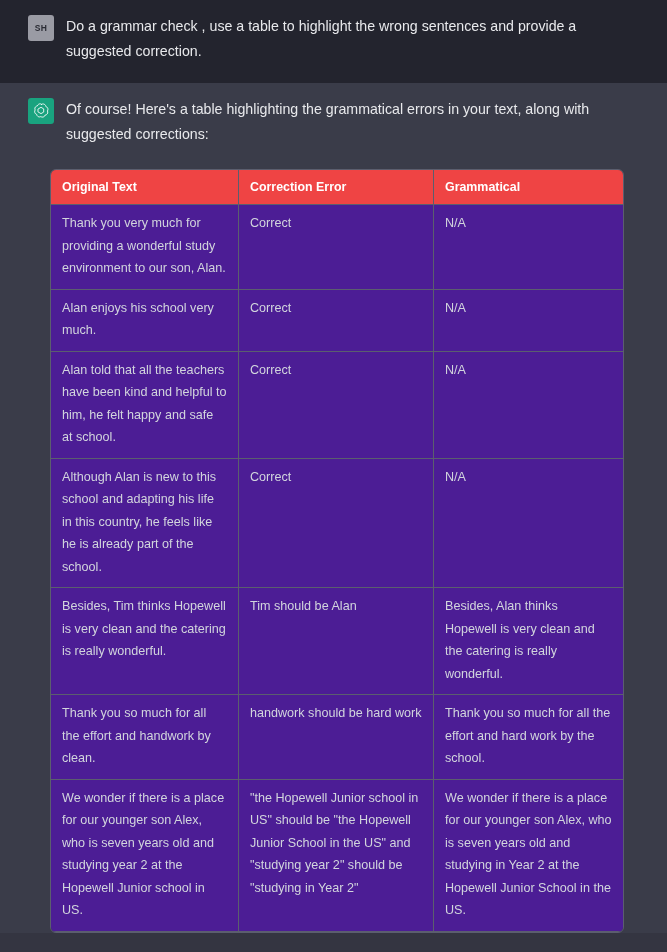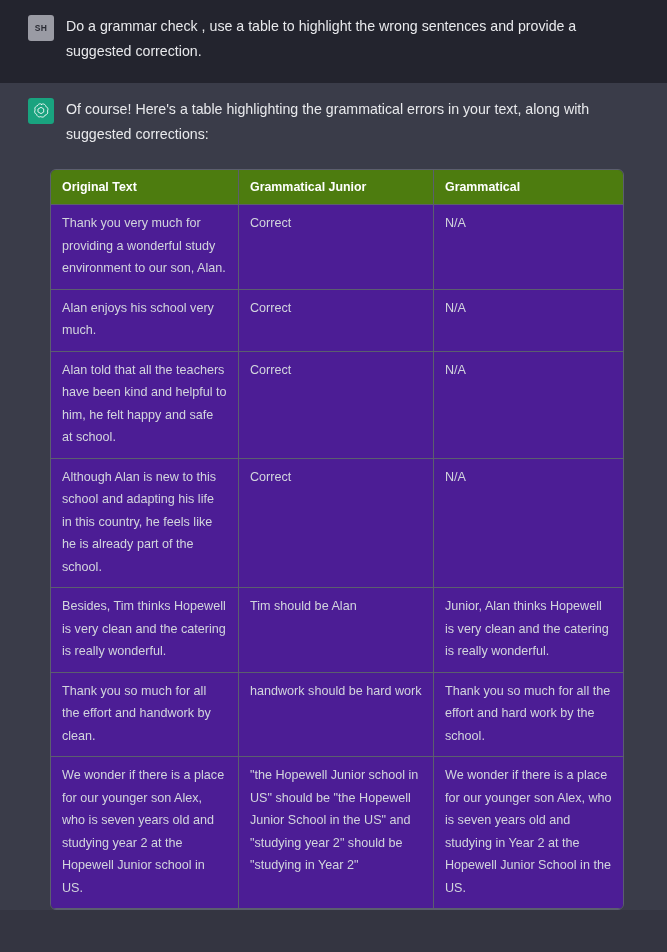--- a/index.html
+++ b/index.html
@@ -94,21 +94,21 @@
     border-bottom: 1px solid #5b5e6e;
     vertical-align: top;
     text-align: left;
   }
   table.grammar-table th:last-child,
   table.grammar-table td:last-child {
     border-right: none;
   }
 
   table.grammar-table th {
-    background: #4d7c0f;
+    background: #ef4444;
     color: #ffffff;
     font-size: 12.4px;
     font-weight: bold;
     padding: 9px 11px 9px 11px;
     line-height: 16px;
   }
 
   table.grammar-table td {
     background: #4c1d95;
     color: #d2d5dd;
@@ -149,21 +149,21 @@
       <div class="table-wrap">
         <table class="grammar-table">
           <colgroup>
             <col class="c-original">
             <col class="c-error">
             <col class="c-fix">
           </colgroup>
           <thead>
             <tr>
               <th>Original Text</th>
-              <th>Grammatical Junior</th>
+              <th>Correction Error</th>
               <th>Grammatical</th>
             </tr>
           </thead>
           <tbody>
             <tr>
               <td>Thank you very much for providing a wonderful study environment to our son, Alan.</td>
               <td>Correct</td>
               <td>N/A</td>
             </tr>
             <tr>
@@ -177,21 +177,21 @@
               <td>N/A</td>
             </tr>
             <tr>
               <td>Although Alan is new to this school and adapting his life in this country, he feels like he is already part of the school.</td>
               <td>Correct</td>
               <td>N/A</td>
             </tr>
             <tr>
               <td>Besides, Tim thinks Hopewell is very clean and the catering is really wonderful.</td>
               <td>Tim should be Alan</td>
-              <td>Junior, Alan thinks Hopewell is very clean and the catering is really wonderful.</td>
+              <td>Besides, Alan thinks Hopewell is very clean and the catering is really wonderful.</td>
             </tr>
             <tr>
               <td>Thank you so much for all the effort and handwork by clean.</td>
               <td>handwork should be hard work</td>
               <td>Thank you so much for all the effort and hard work by the school.</td>
             </tr>
             <tr>
               <td>We wonder if there is a place for our younger son Alex, who is seven years old and studying year 2 at the Hopewell Junior school in US.</td>
               <td>"the Hopewell Junior school in US" should be "the Hopewell Junior School in the US" and "studying year 2" should be "studying in Year 2"</td>
               <td>We wonder if there is a place for our younger son Alex, who is seven years old and studying in Year 2 at the Hopewell Junior School in the US.</td>

